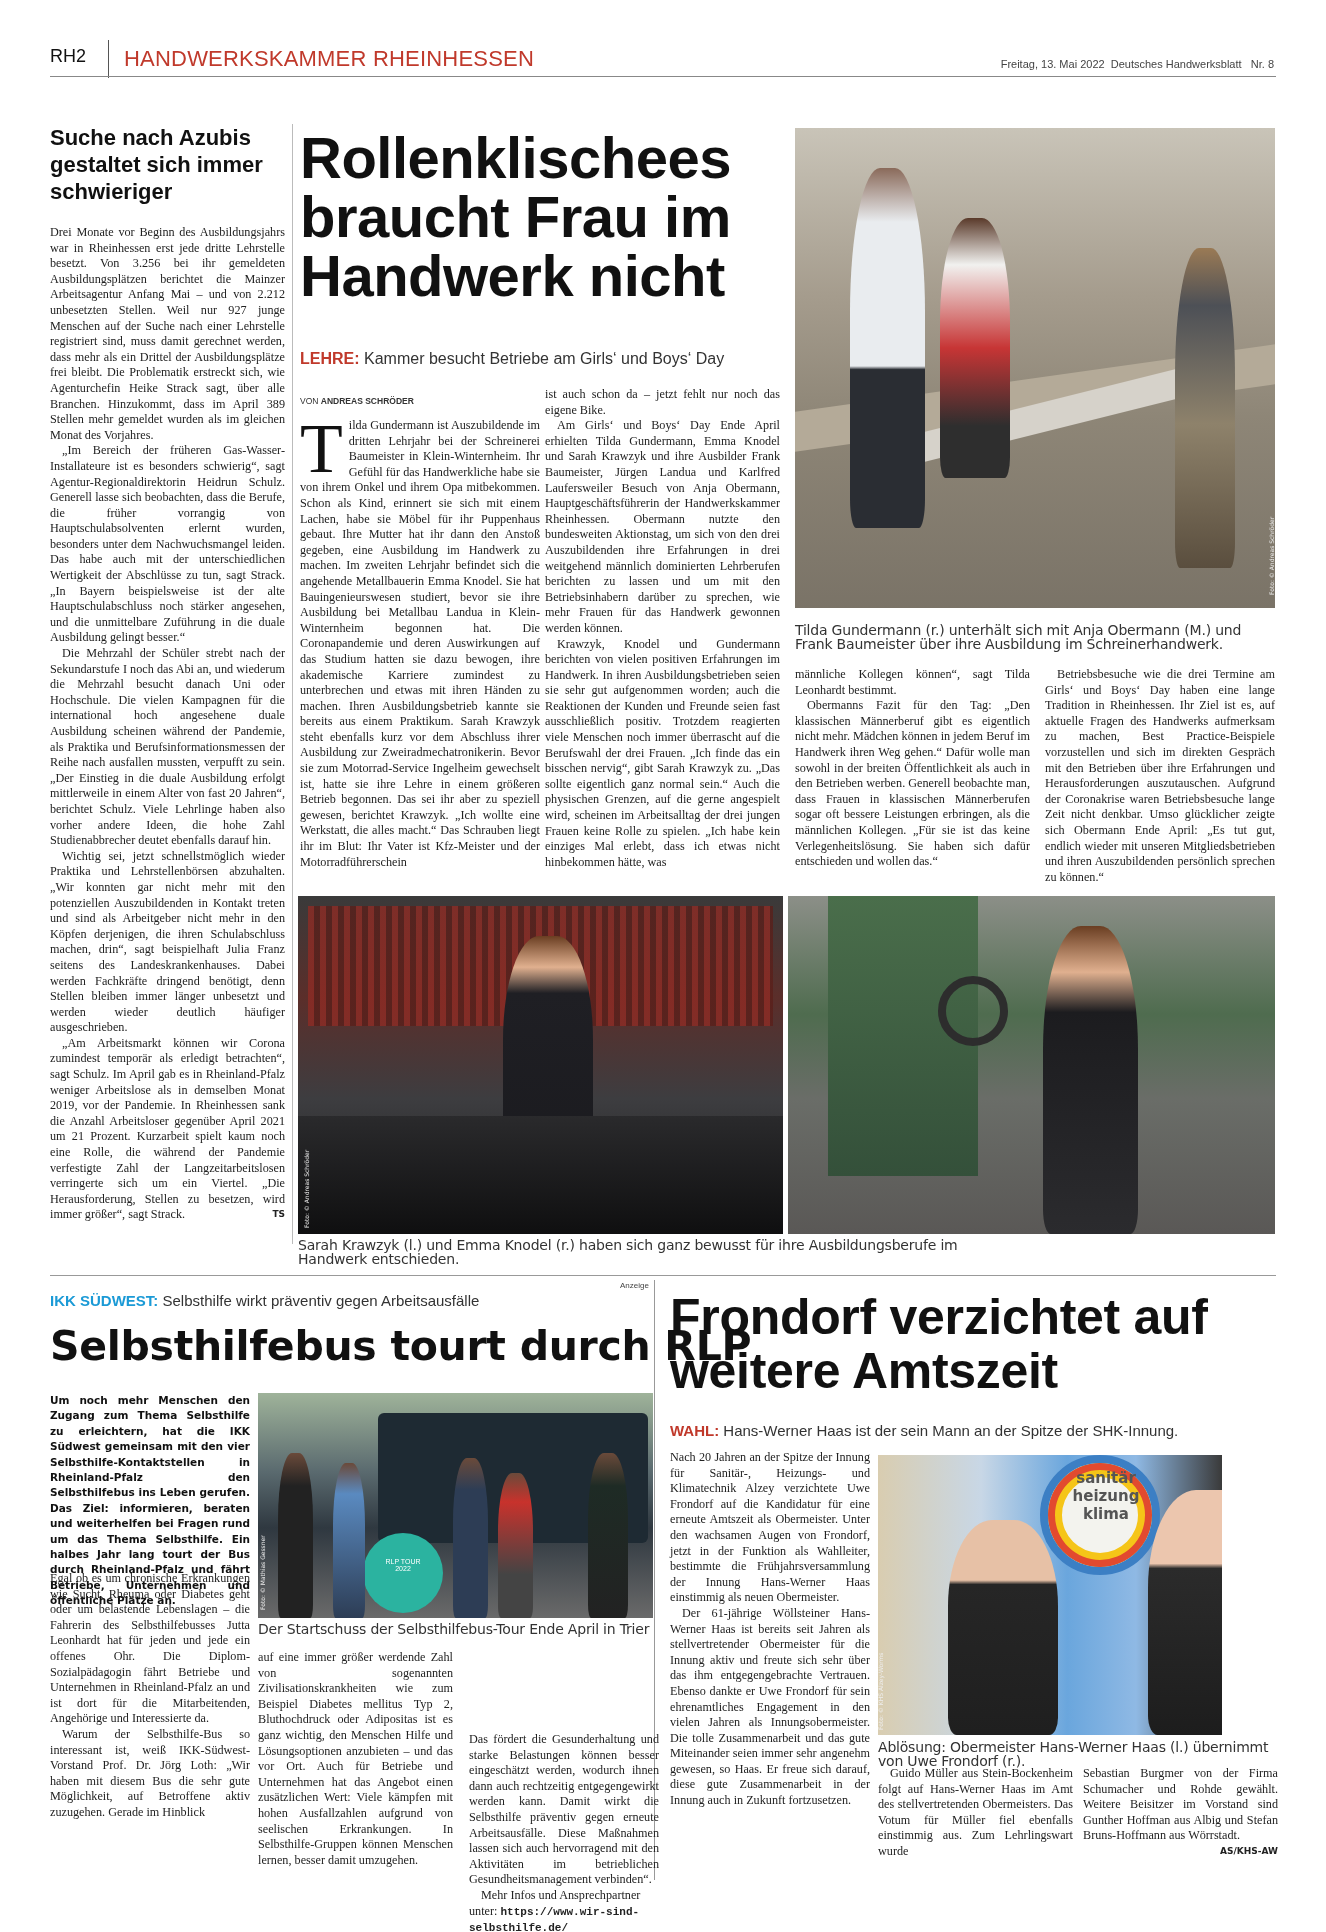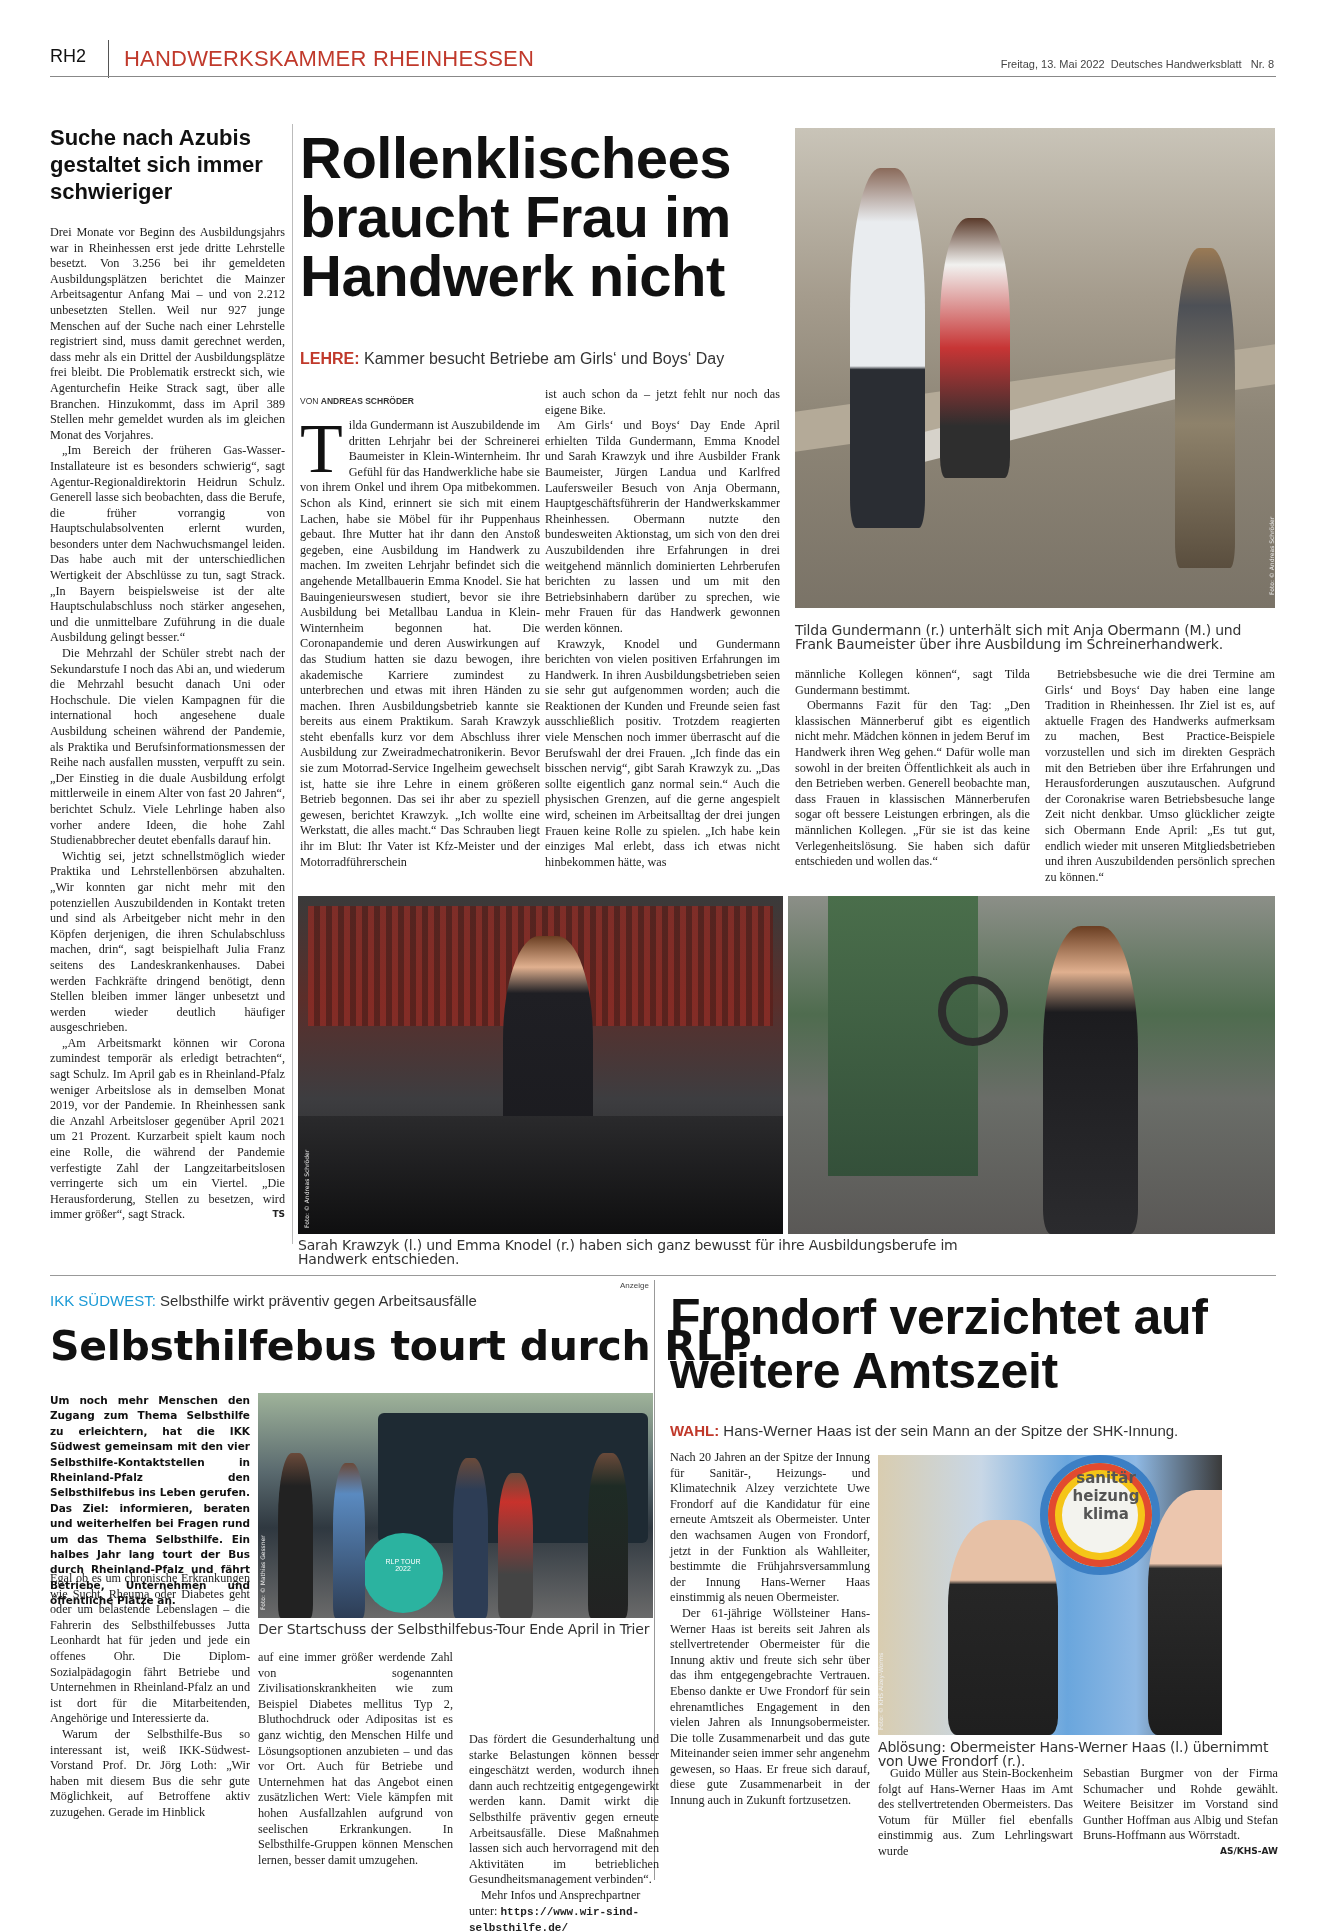--- a/index.html
+++ b/index.html
@@ -45,21 +45,21 @@
   .photo-drill { left: 788px; top: 896px; width: 487px; height: 338px; background: linear-gradient(180deg, #8c8f88 0%, #4f6c4f 35%, #6a6d68 60%, #5a5856 100%); }
   .caption-workshop { left: 795px; top: 623px; width: 480px; }
   .caption-moto { left: 298px; top: 1238px; width: 700px; }
 
   .section-rule { left: 50px; top: 1275px; width: 1226px; height: 1px; background: #999; }
 
   
   .ikk-box { left: 50px; top: 1280px; width: 605px; height: 600px; border-right: 1px solid #999; }
   .ikk-anzeige { left: 620px; top: 1281px; font-size: 8px; color: #444; }
   .ikk-kicker { left: 50px; top: 1292px; font-size: 15px; color: #333; }
-  .ikk-kicker .brand { color: #1b9ad6; font-weight: normal; }
+  .ikk-kicker .brand { color: #1b9ad6; font-weight: bold; }
   .ikk-headline { left: 50px; top: 1322px; font-size: 41px; color: #111; letter-spacing: -0.3px; }
   .ikk-lead { left: 50px; top: 1393px; width: 200px; font-family: "DejaVu Sans", sans-serif; font-weight: bold; font-size: 10.5px; line-height: 15.4px; text-align: justify; color: #111; }
   .ikk-col1 { left: 50px; top: 1571px; width: 200px; }
   .photo-bus { left: 258px; top: 1393px; width: 395px; height: 225px; background: linear-gradient(180deg, #9fb39a 0%, #5a6a6f 35%, #2f3840 60%, #6a6a6a 100%); }
   .caption-bus { left: 258px; top: 1622px; width: 395px; }
   .ikk-col2 { left: 258px; top: 1650px; width: 195px; }
   .ikk-col3 { left: 462px; top: 1732px; width: 190px; margin-left: 7px; }
   .ikk-link { font-family: Liberation Mono, monospace; font-weight: bold; font-size: 11px; }
 
   
@@ -120,21 +120,21 @@
   <div style="position:absolute;left:0;top:250px;width:480px;height:40px;background:#b4aa98;transform:skewY(-8deg);"></div>
   <div style="position:absolute;left:60px;top:280px;width:330px;height:30px;background:#d6d2ca;transform:skewY(-14deg);"></div>
   <div class="person" style="left:55px;top:40px;width:75px;height:360px;background:linear-gradient(180deg,#8a6a5a 0%,#e9ecef 15%,#e9ecef 55%,#2a2d33 56%);"></div>
   <div class="person" style="left:145px;top:90px;width:70px;height:260px;background:linear-gradient(180deg,#5a3a2a 0%,#f1f1ef 18%,#c73535 50%,#2e2e2e 80%);"></div>
   <div class="person" style="left:380px;top:120px;width:60px;height:320px;background:linear-gradient(180deg,#9a7a55 0%,#4d5056 18%,#8e826b 55%,#5a4e3e 100%);"></div>
   <div class="photo-credit" style="left:480px;top:460px;">Foto: © Andreas Schröder</div>
 </div>
 <div class="abs caption caption-workshop">Tilda Gundermann (r.) unterhält sich mit Anja Obermann (M.) und Frank Baumeister über ihre Ausbildung im Schreinerhandwerk.</div>
 
 <div class="abs body-text main-col3">
-  <p>männliche Kollegen können“, sagt Tilda Gundermann bestimmt.</p>
+  <p>männliche Kollegen können“, sagt Tilda Leonhardt bestimmt.</p>
   <p>Obermanns Fazit für den Tag: „Den klassischen Männerberuf gibt es eigentlich nicht mehr. Mädchen können in jedem Beruf im Handwerk ihren Weg gehen.“ Dafür wolle man sowohl in der breiten Öffentlichkeit als auch in den Betrieben werben. Generell beobachte man, dass Frauen in klassischen Männerberufen sogar oft bessere Leistungen erbringen, als die männlichen Kollegen. „Für sie ist das keine Verlegenheitslösung. Sie haben sich dafür entschieden und wollen das.“</p>
 </div>
 <div class="abs body-text main-col4">
   <p style="text-indent:12px">Betriebsbesuche wie die drei Termine am Girls‘ und Boys‘ Day haben eine lange Tradition in Rheinhessen. Ihr Ziel ist es, auf aktuelle Fragen des Handwerks aufmerksam zu machen, Best Practice-Beispiele vorzustellen und sich im direkten Gespräch mit den Betrieben über ihre Erfahrungen und Herausforderungen auszutauschen. Aufgrund der Coronakrise waren Betriebsbesuche lange Zeit nicht denkbar. Umso glücklicher zeigte sich Obermann Ende April: „Es tut gut, endlich wieder mit unseren Mitgliedsbetrieben und ihren Auszubildenden persönlich sprechen zu können.“</p>
 </div>
 
 <div class="abs photo photo-moto">
   <div style="position:absolute;left:10px;top:10px;width:465px;height:120px;background:repeating-linear-gradient(90deg,#8e2b24 0 6px,#5a1f1a 6px 12px);opacity:0.8;"></div>
   <div class="person" style="left:205px;top:40px;width:90px;height:260px;background:linear-gradient(180deg,#6a3e22 0%,#e0b08f 12%,#1f1f24 22%,#1a1a1e 100%);"></div>
   <div style="position:absolute;left:0;top:220px;width:485px;height:118px;background:linear-gradient(180deg,#2a2a2c,#0f0f10);"></div>

